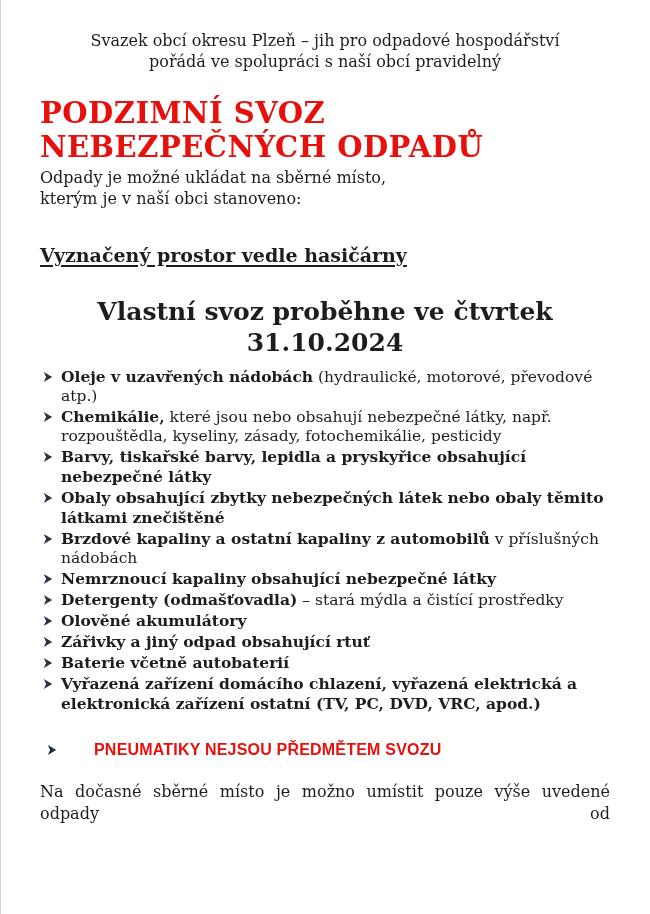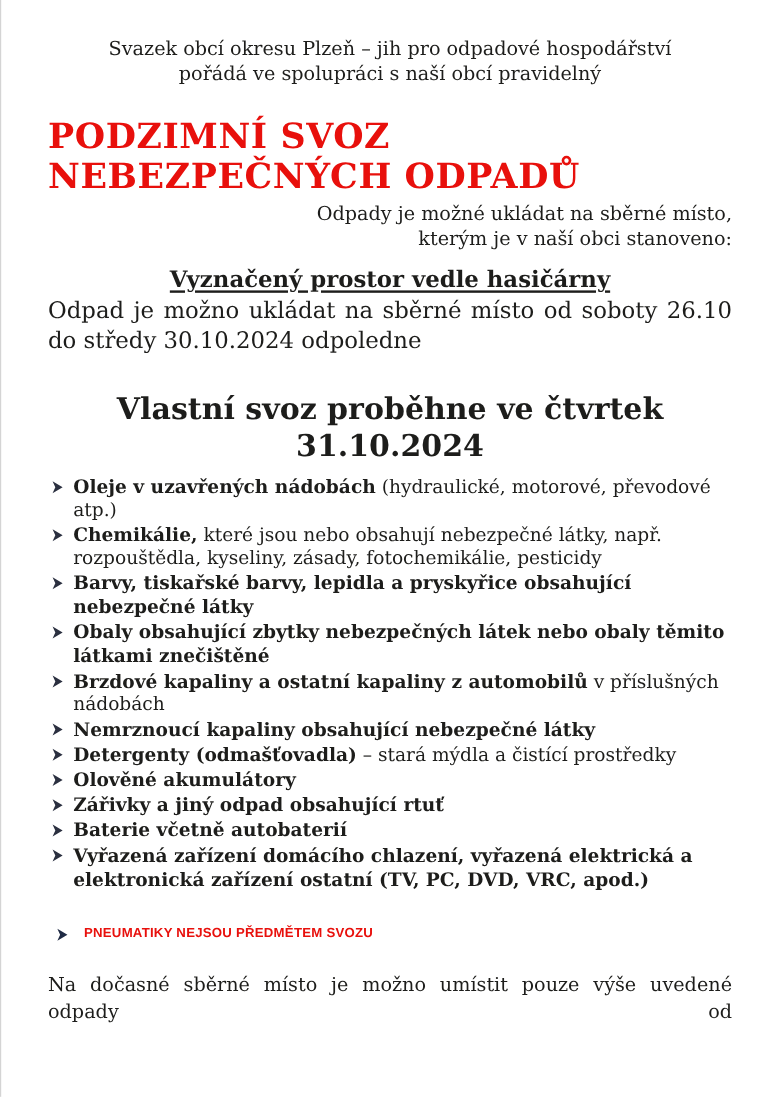--- a/index.html
+++ b/index.html
@@ -18,24 +18,24 @@
   .page{padding:30px 40px 0 39px;}
 
   .header-line{font-size:16px;line-height:21px;text-align:center;}
 
   .title{
     margin-top:24px;text-align:left;
     color:var(--accent-red);font-weight:bold;
     font-size:29px;line-height:34px;letter-spacing:0.5px;
   }
 
-  .subtitle{font-size:16px;line-height:21px;text-align:right;margin-top:3px;}
+  .subtitle{font-size:16px;line-height:21px;text-align:left;margin-top:3px;}
 
   .location-heading{
-    margin-top:12px;text-align:center;
+    margin-top:34px;
     font-size:19px;font-weight:bold;line-height:25px;
     text-decoration:underline;text-underline-offset:3px;
     text-decoration-thickness:2px;
   }
 
   .dropoff{font-size:19px;line-height:25px;margin-top:1px;}
   .jline{display:block;text-align:justify;text-align-last:justify;}
   .jline.last{text-align-last:left;}
 
   .main-heading{
@@ -50,22 +50,22 @@
   .waste-item .marker{
     flex:0 0 21px;width:21px;padding-left:3px;color:var(--bullet-dark);
   }
   .waste-item .marker svg{display:block;margin-top:4px;}
   .item-text{flex:1;}
   .item-bold{font-weight:bold;}
 
   .warning-row{
     margin-top:26px;display:flex;padding-left:7px;
     font-family:"Liberation Sans", sans-serif;
-    font-weight:bold;font-size:11px;line-height:19px;
-    color:var(--accent-red);letter-spacing:0.2px;
+    font-weight:bold;font-size:16px;line-height:19px;
+    color:var(--accent-red);letter-spacing:0.2px;gap:24px;
   }
   .warning-row .marker{flex:0 0 23px;width:23px;color:#1f2a44;}
   .warning-row .marker svg{display:block;margin-top:4px;}
 
   .footer{font-size:16px;line-height:22px;margin-top:22px;}
 </style>
 </head>
 <body>
 
 <div class="page">
@@ -80,24 +80,20 @@
     <div>NEBEZPEČNÝCH ODPADŮ</div>
   </h1>
 
   <div class="subtitle">
     <div>Odpady je možné ukládat na sběrné místo,</div>
     <div>kterým je v naší obci stanoveno:</div>
   </div>
 
   <div class="location-heading">Vyznačený prostor vedle hasičárny</div>
 
-  <p class="dropoff">
-    <span class="jline">Odpad je možno ukládat na sběrné místo od soboty 26.10</span>
-    <span class="jline last">do středy 30.10.2024 odpoledne</span>
-  </p>
 
   <h2 class="main-heading">Vlastní svoz proběhne ve čtvrtek 31.10.2024</h2>
 
 
   <div class="waste-list">
 
     <div class="waste-item">
       <span class="marker">
           <svg width="10" height="12" viewBox="0 0 10 12">
             <path d="M0.8 1 L9.2 6 L0.8 11 L3.1 6 Z" fill="currentColor"></path>

